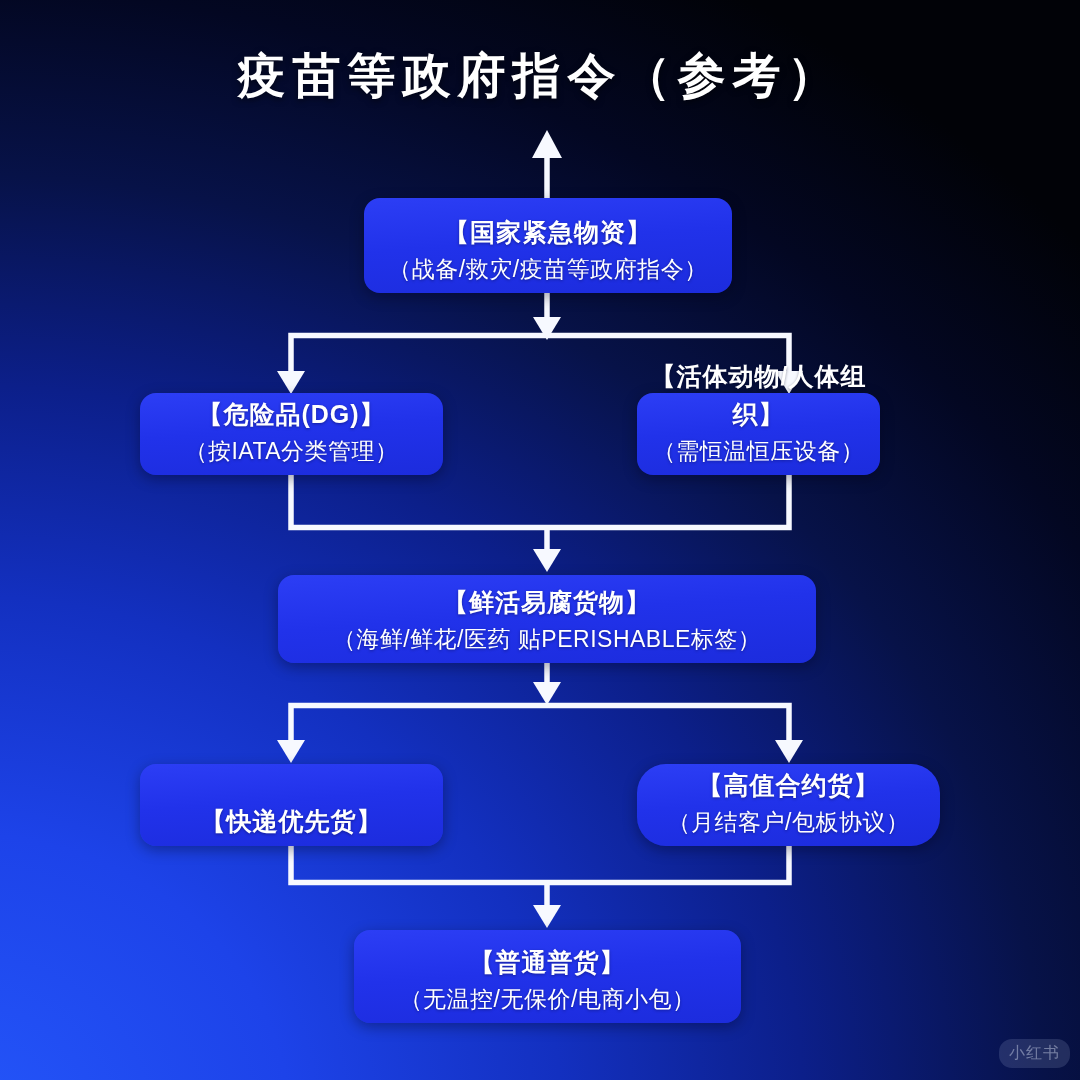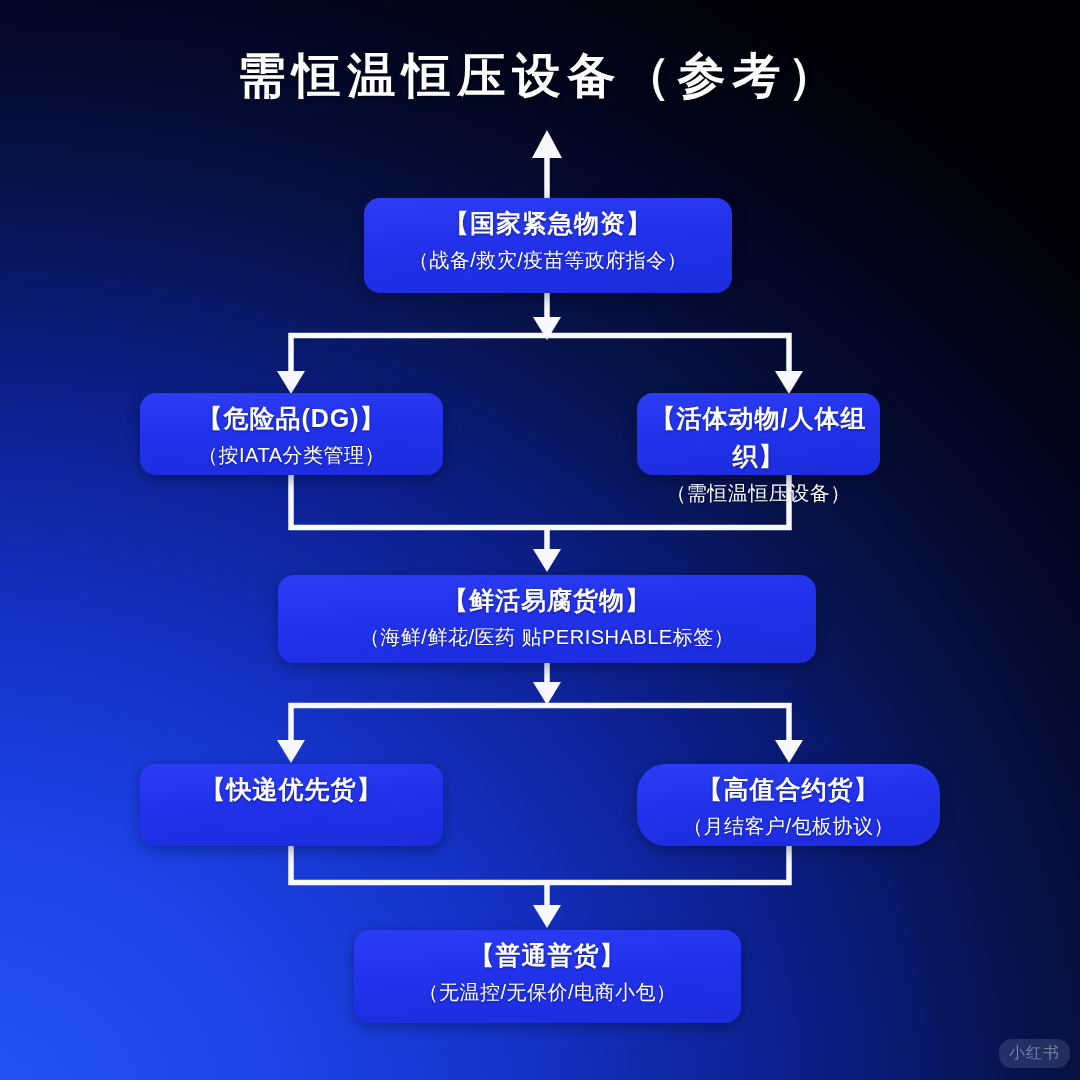--- a/index.html
+++ b/index.html
@@ -49,34 +49,34 @@
   }
   .node {
     position: absolute;
     box-sizing: border-box;
     background: linear-gradient(176deg, #2c3ef5 0%, #2132ea 45%, #1c2cdd 100%);
     border-radius: 16px;
     color: #ffffff;
     display: flex;
     flex-direction: column;
     align-items: center;
-    justify-content: flex-start;
+    justify-content: flex-end;
     text-align: center;
     padding: 6px 10px;
     box-shadow: 0 4px 14px rgba(0, 0, 20, 0.35);
   }
   .node-title {
     font-size: 25px;
     font-weight: 700;
     line-height: 38px;
     letter-spacing: 1px;
     text-shadow: 0 1px 3px rgba(0,0,30,0.4);
   }
   .node-sub {
-    font-size: 20px;
+    font-size: 23px;
     font-weight: 400;
     line-height: 36px;
     letter-spacing: 0.5px;
     text-shadow: 0 1px 3px rgba(0,0,30,0.4);
   }
   .node-sub:empty { display: none; }
 
   .n1 { left: 364px; top: 198px; width: 368px; height: 95px; }
   .n2 { left: 140px; top: 393px; width: 303px; height: 82px; }
   .n3 { left: 637px; top: 393px; width: 243px; height: 82px; }
@@ -94,21 +94,21 @@
     background: rgba(185, 200, 235, 0.16);
     color: rgba(226, 233, 250, 0.42);
     letter-spacing: 1px;
   }
 </style>
 </head>
 <body>
 
 <div class="canvas">
 
-  <h1 class="title">需恒温恒压设备（参考）</h1>
+  <h1 class="title">疫苗等政府指令（参考）</h1>
 
   <svg class="connectors" viewBox="0 0 1080 1080" aria-hidden="true">
 
     <g>
       <path class="stroke" d="M547 200 V156"></path>
       <path class="head" d="M532 158 L562 158 L547 130 Z"></path>
     </g>
 
     <g>
       <path class="stroke" d="M547 291 V320"></path>

